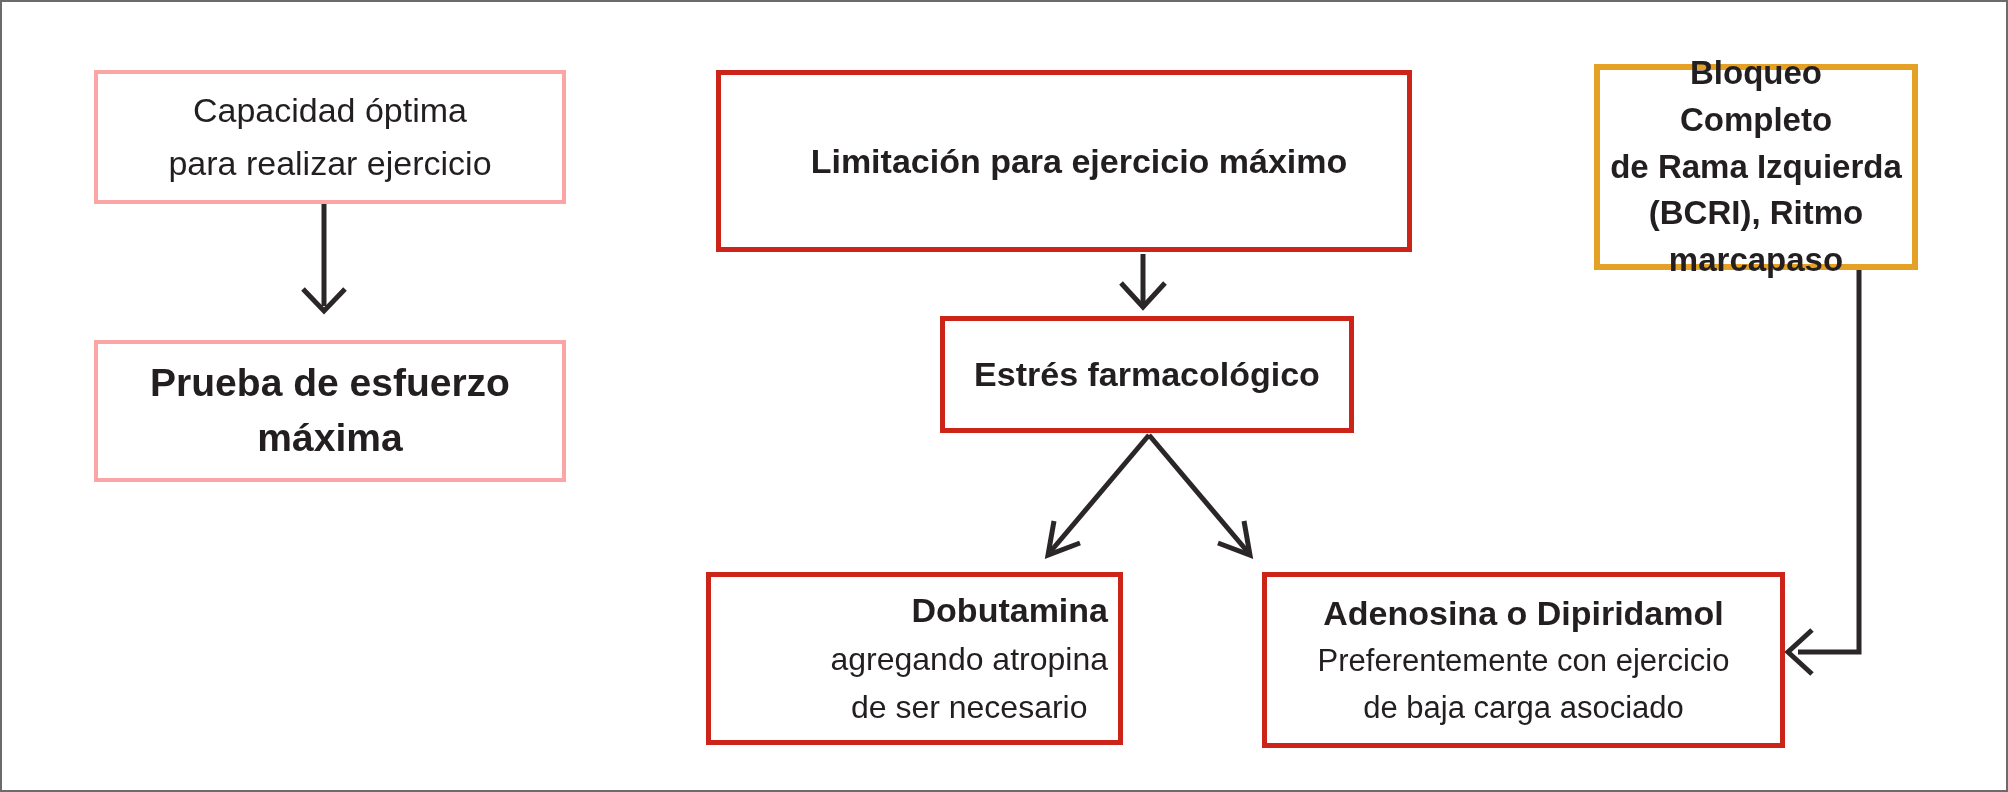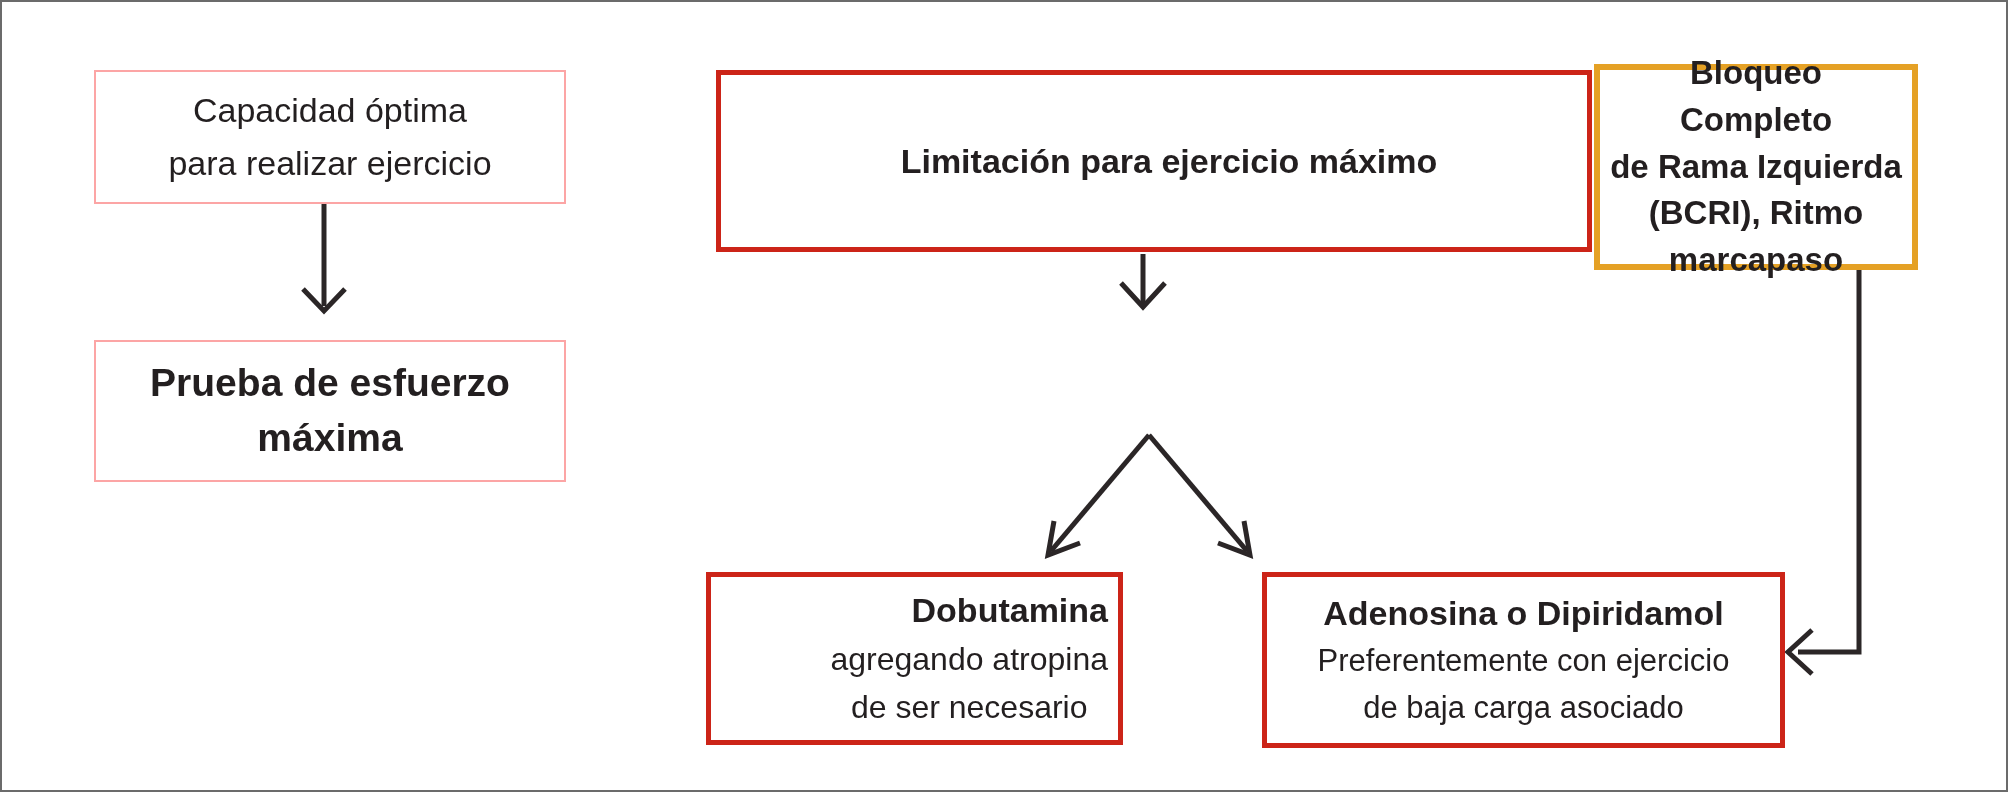--- a/index.html
+++ b/index.html
@@ -28,32 +28,32 @@
     text-align: center;
     background: #ffffff;
     padding: 6px 10px;
   }
   .node .label,
   .node .title,
   .node .body {
     white-space: pre-line;
     color: #231f20;
   }
-  .border-black { border: 2px solid #fca5a5; }
+  .border-black { border: 4px solid #fca5a5; }
   .border-red    { border: 5px solid #cc2418; }
   .border-orange { border: 6px solid #e5a125; }
 
   
   #node-capacidad { left: 92px;  top: 68px;  width: 472px; height: 134px; }
   #node-capacidad .label { font-size: 34px; line-height: 1.55; font-weight: 400; }
 
   #node-prueba    { left: 92px;  top: 338px; width: 472px; height: 142px; }
   #node-prueba .label { font-size: 39px; line-height: 1.4; font-weight: 700; }
 
-  #node-limitacion { left: 714px; top: 68px; width: 876px; height: 182px; padding-left: 40px; }
+  #node-limitacion { left: 714px; top: 68px; width: 696px; height: 182px; padding-left: 40px; }
   #node-limitacion .title { font-size: 34px; font-weight: 700; line-height: 1.5; }
   #node-limitacion .body  { font-size: 31px; font-weight: 400; line-height: 1.5; }
 
   #node-estres    { left: 938px; top: 314px; width: 414px; height: 117px; }
   #node-estres .label { font-size: 34px; font-weight: 600; line-height: 1.3; }
 
   #node-dobutamina { left: 704px; top: 570px; width: 417px; height: 173px; align-items: flex-end; }
   #node-dobutamina .title { font-size: 34px; font-weight: 700; line-height: 1.45; }
   #node-dobutamina .body  { font-size: 32px; font-weight: 400; line-height: 1.5; }
 
@@ -112,20 +112,23 @@
 
   <div class="node border-black" id="node-prueba">
     <div class="label">Prueba de esfuerzo
 máxima</div>
   </div>
 
   <div class="node border-red" id="node-limitacion">
     <div class="title">Limitación para ejercicio máximo</div>
   </div>
 
+  <div class="node border-red" id="node-estres">
+    <div class="label">Estrés farmacológico</div>
+  </div>
 
   <div class="node border-red" id="node-dobutamina">
     <div class="title">Dobutamina</div>
     <div class="body">agregando atropina
 de ser necesario</div>
   </div>
 
   <div class="node border-orange" id="node-bloqueo">
     <div class="label">Bloqueo Completo
 de Rama Izquierda

